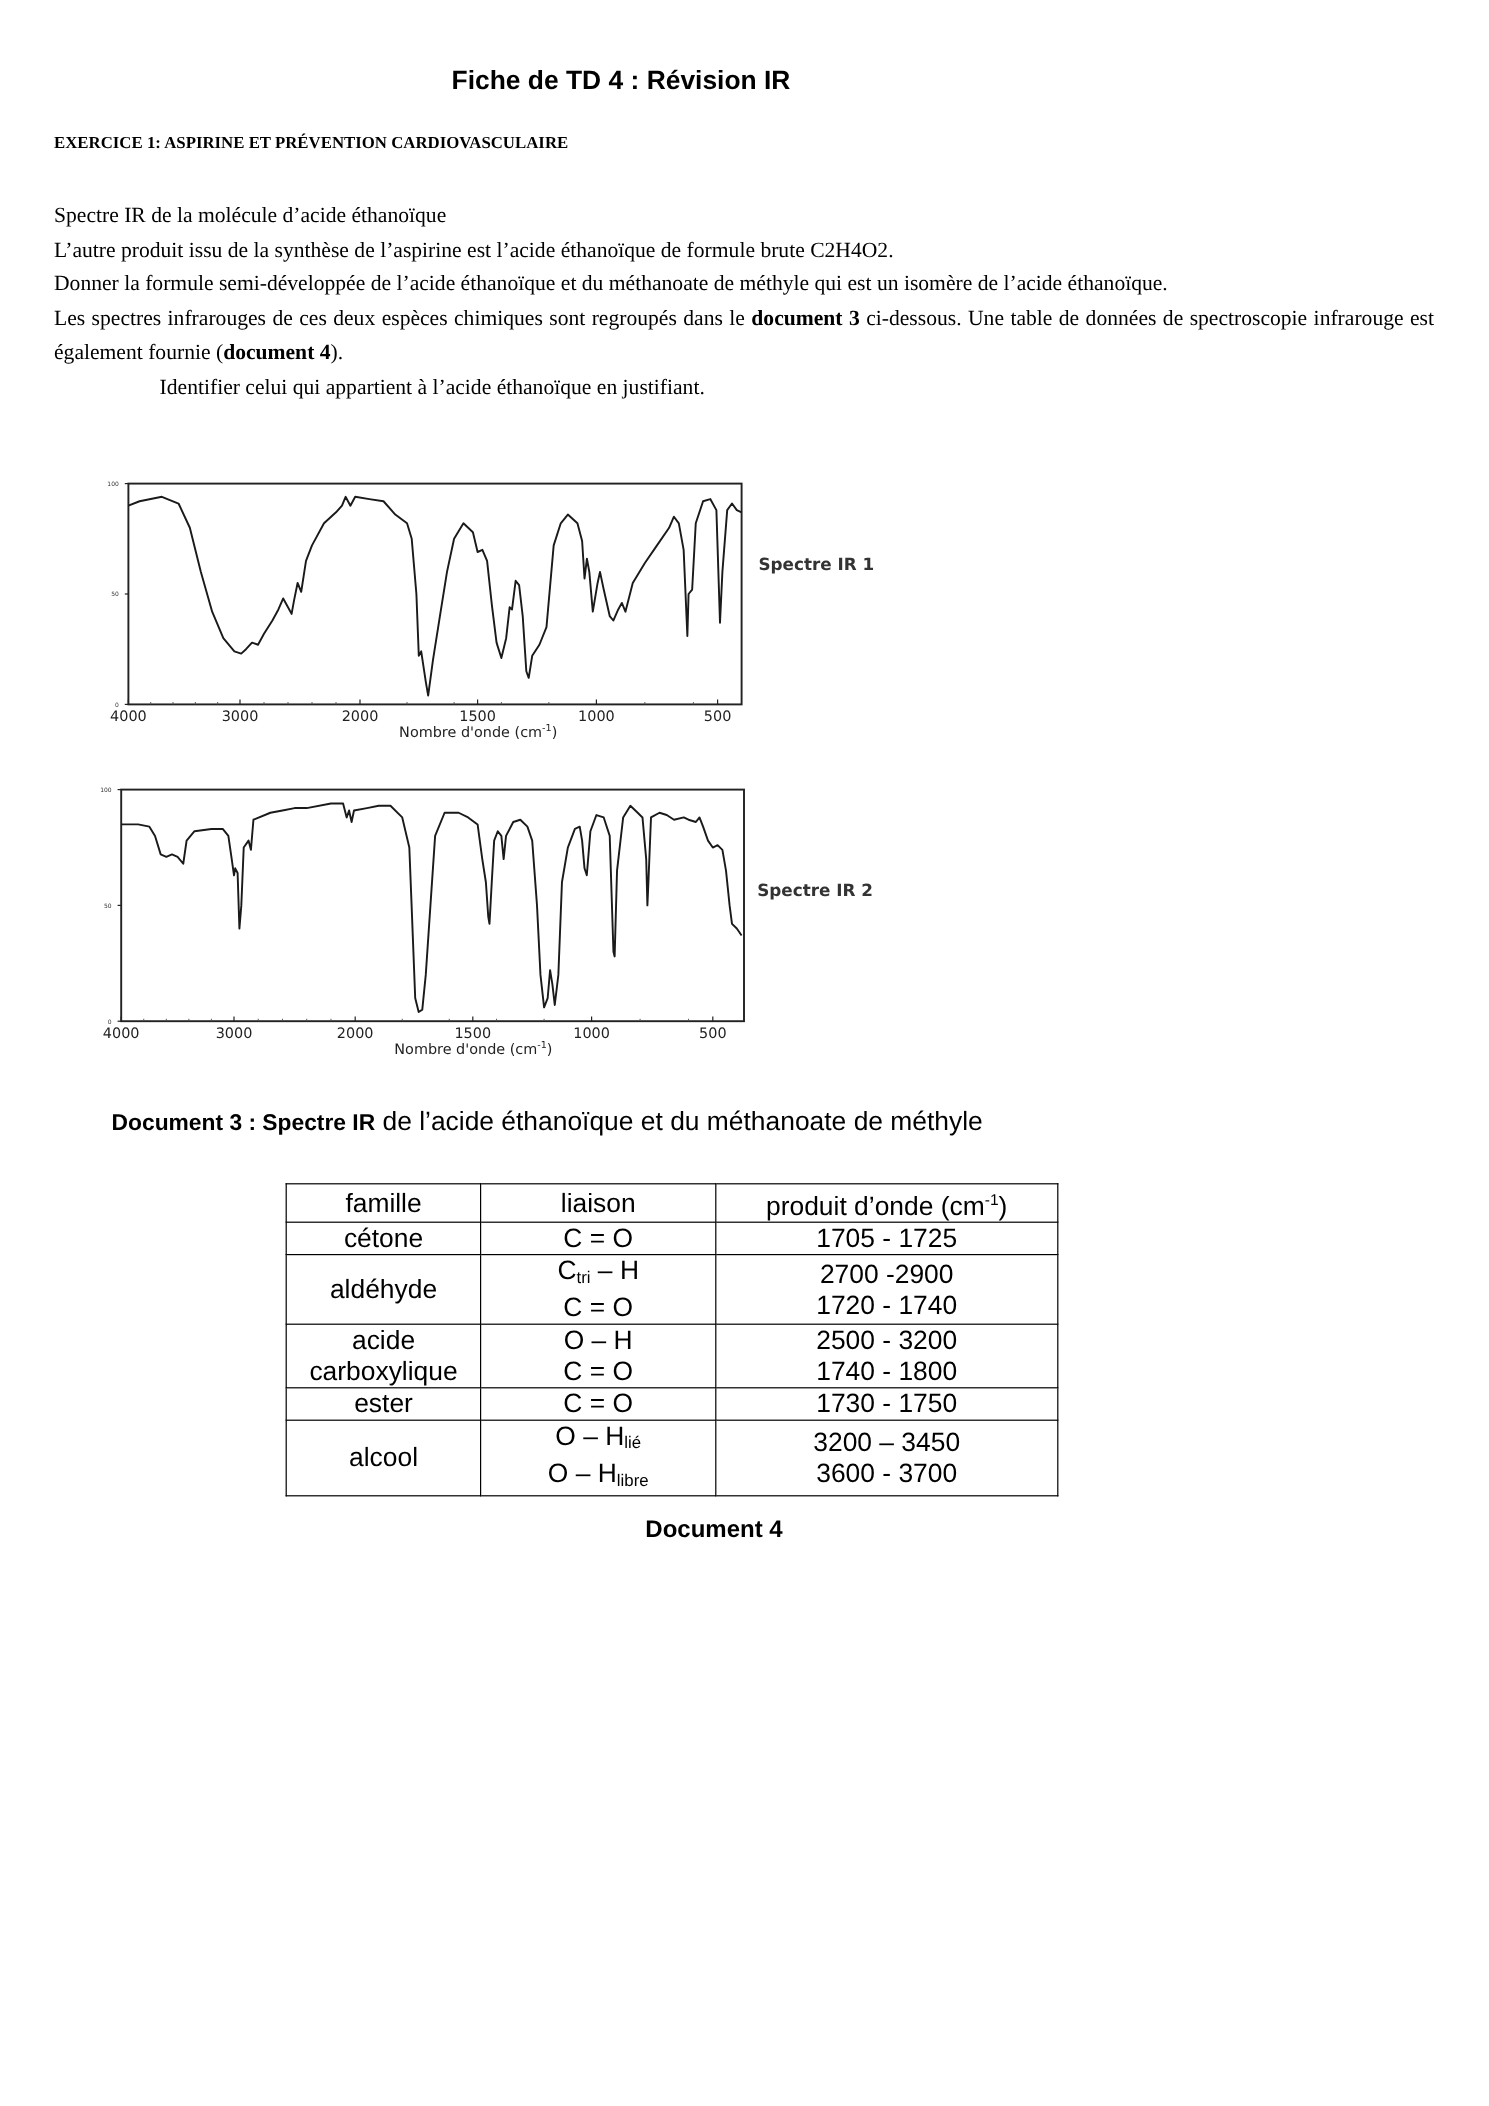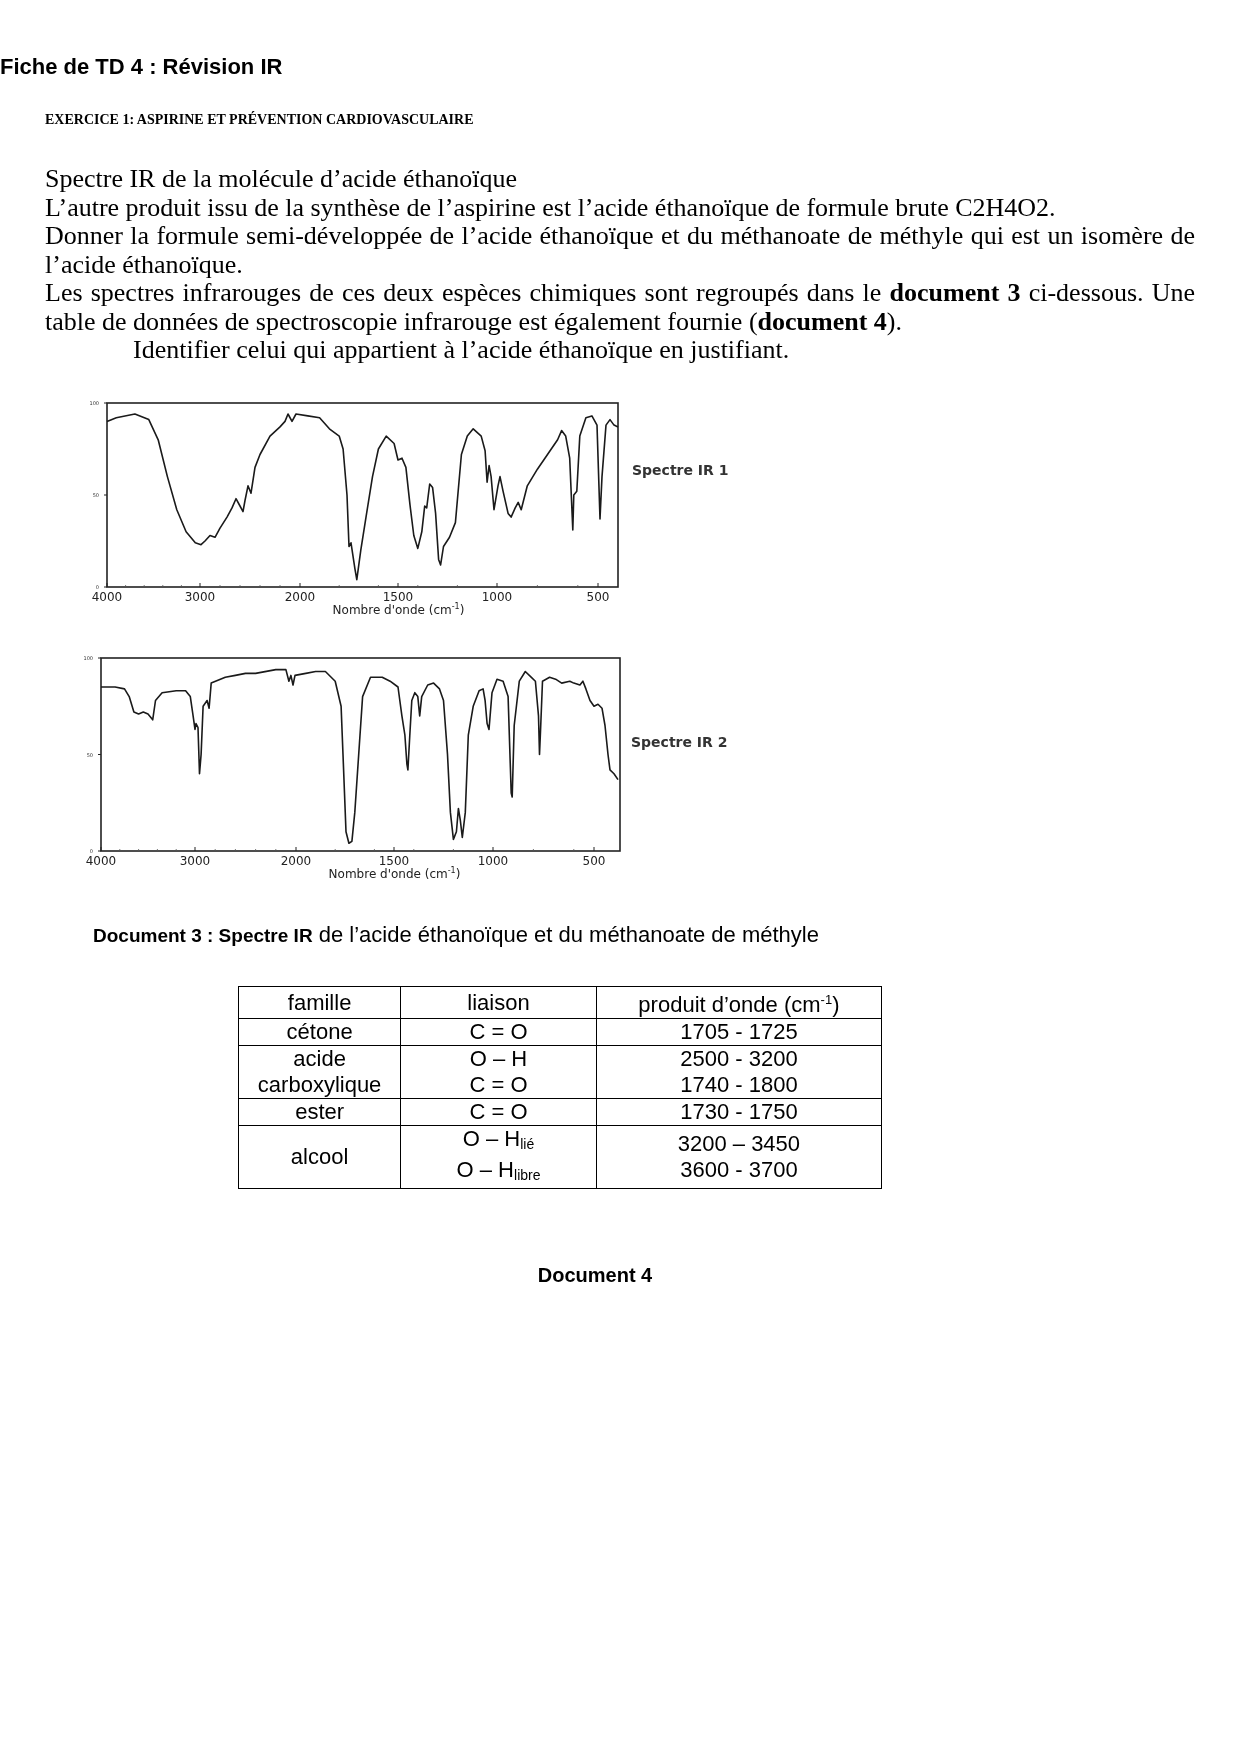--- a/index.html
+++ b/index.html
@@ -1,20 +1,20 @@
 <!DOCTYPE html>
 <html><head>
 <meta charset="utf-8">
 <style>
   html, body { margin:0; padding:0; background:#ffffff; }
   body { width:1241px; height:1755px; position:relative; overflow:hidden; color:#000; }
   .abs { position:absolute; }
-  .title { left:0; width:1035px; top:54px; font-family:"Liberation Sans", sans-serif; font-weight:bold; font-size:22px; }
+  .title { left:0; width:1035px; top:54px; text-align:center; font-family:"Liberation Sans", sans-serif; font-weight:bold; font-size:22px; }
   .exo { left:45px; top:112px; font-family:"Liberation Serif", serif; font-weight:bold; font-size:14px; letter-spacing:0px; }
-  .para { left:45px; width:1150px; top:165px; font-family:"Liberation Serif", serif; font-size:26px; line-height:28.5px; }
+  .para { left:45px; width:1150px; top:165px; font-family:"Liberation Serif", serif; font-size:18px; line-height:28.5px; }
   .para p { margin:0; }
   .para .just { text-align:justify; text-align-last:left; }
   .para .indent { padding-left:88px; }
   .para b { font-weight:bold; }
   svg.spec { position:absolute; left:0; top:0; overflow:visible; }
   .spec-label { font-family:"DejaVu Sans", sans-serif; font-weight:bold; font-size:14px; fill:#333; }
   .tick-label { font-family:"DejaVu Sans", sans-serif; font-size:12px; fill:#222; }
   .ytick-label { font-family:"DejaVu Sans", sans-serif; font-size:5px; fill:#333; }
   .axis-title { font-family:"DejaVu Sans", sans-serif; font-size:12px; fill:#222; }
   .doc3 { left:45px; top:922px; font-family:"Liberation Sans", sans-serif; font-size:22px; }
@@ -133,20 +133,25 @@
       <th><span>produit d’onde (cm</span><sup style="font-size:13px">-1</sup><span>)</span></th>
     </tr>
   </thead>
   <tbody id="table-body">
       <tr>
         <td>cétone</td>
         <td>C = O</td>
         <td>1705 - 1725</td>
       </tr>
       <tr>
+        <td>aldéhyde</td>
+        <td>C<sub>tri</sub> – H<br>C = O</td>
+        <td>2700 -2900<br>1720 - 1740</td>
+      </tr>
+      <tr>
         <td>acide<br>carboxylique</td>
         <td>O – H<br>C = O</td>
         <td>2500 - 3200<br>1740 - 1800</td>
       </tr>
       <tr>
         <td>ester</td>
         <td>C = O</td>
         <td>1730 - 1750</td>
       </tr>
       <tr>

